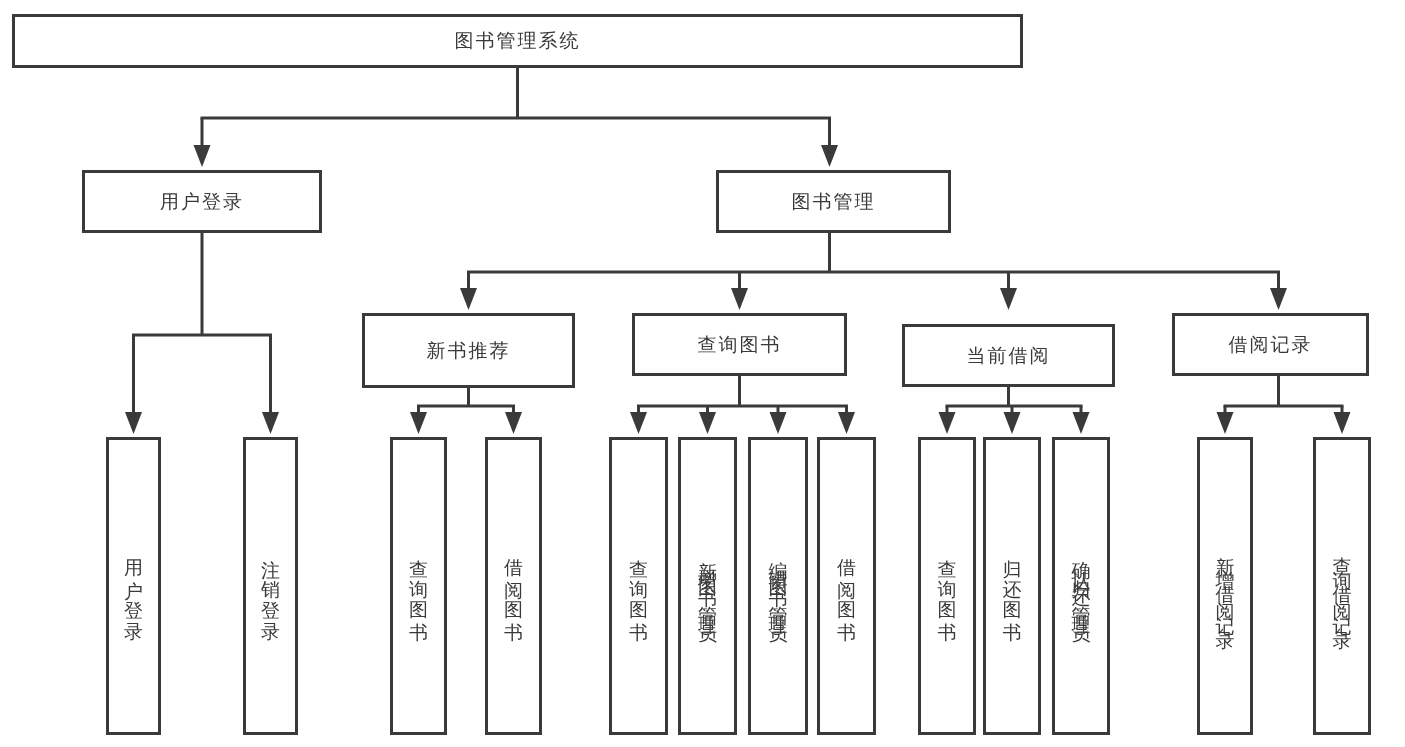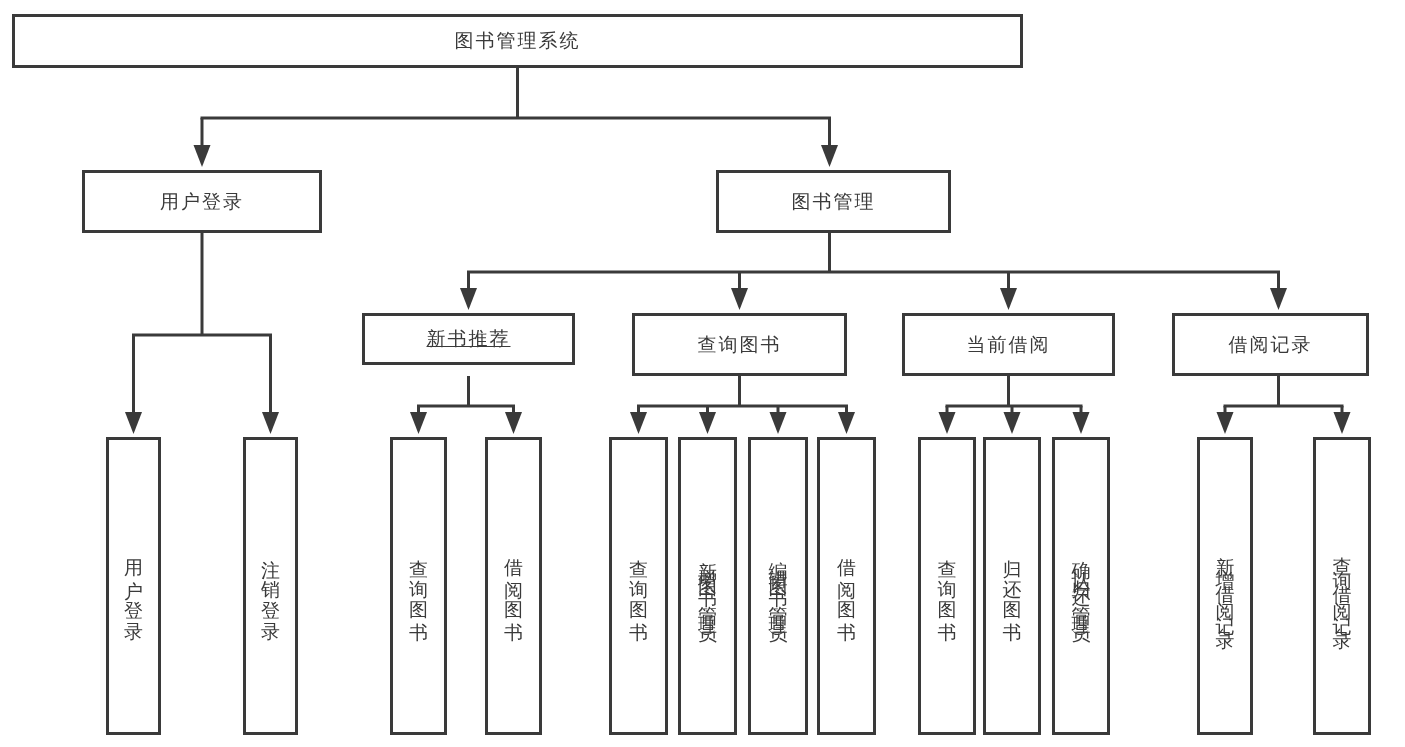--- a/index.html
+++ b/index.html
@@ -109,27 +109,27 @@
   <div id="nodes-layer">
       <div class="node" style="left: 12px; top: 14px; width: 1011px; height: 54px;">
         <span class="lbl">图书管理系统</span>
       </div>
       <div class="node" style="left: 82px; top: 170px; width: 240px; height: 63px;">
         <span class="lbl">用户登录</span>
       </div>
       <div class="node" style="left: 716px; top: 170px; width: 235px; height: 63px;">
         <span class="lbl">图书管理</span>
       </div>
-      <div class="node" style="left: 362px; top: 313px; width: 213px; height: 52px; text-decoration: underline;">
+      <div class="node" style="left: 362px; top: 313px; width: 213px; height: 75px;">
         <span class="lbl">新书推荐</span>
       </div>
       <div class="node" style="left: 632px; top: 313px; width: 215px; height: 63px;">
         <span class="lbl">查询图书</span>
       </div>
-      <div class="node" style="left: 902px; top: 313px; width: 213px; height: 63px;">
+      <div class="node" style="left: 902px; top: 324px; width: 213px; height: 63px;">
         <span class="lbl">当前借阅</span>
       </div>
       <div class="node" style="left: 1172px; top: 313px; width: 197px; height: 63px;">
         <span class="lbl">借阅记录</span>
       </div>
       <div class="node vertical" style="left: 106px; top: 437px; width: 55px; height: 298px;">
         <span class="lbl sp-wide">用户登录</span>
       </div>
       <div class="node vertical" style="left: 243px; top: 437px; width: 55px; height: 298px;">
         <span class="lbl sp-wide">注销登录</span>

